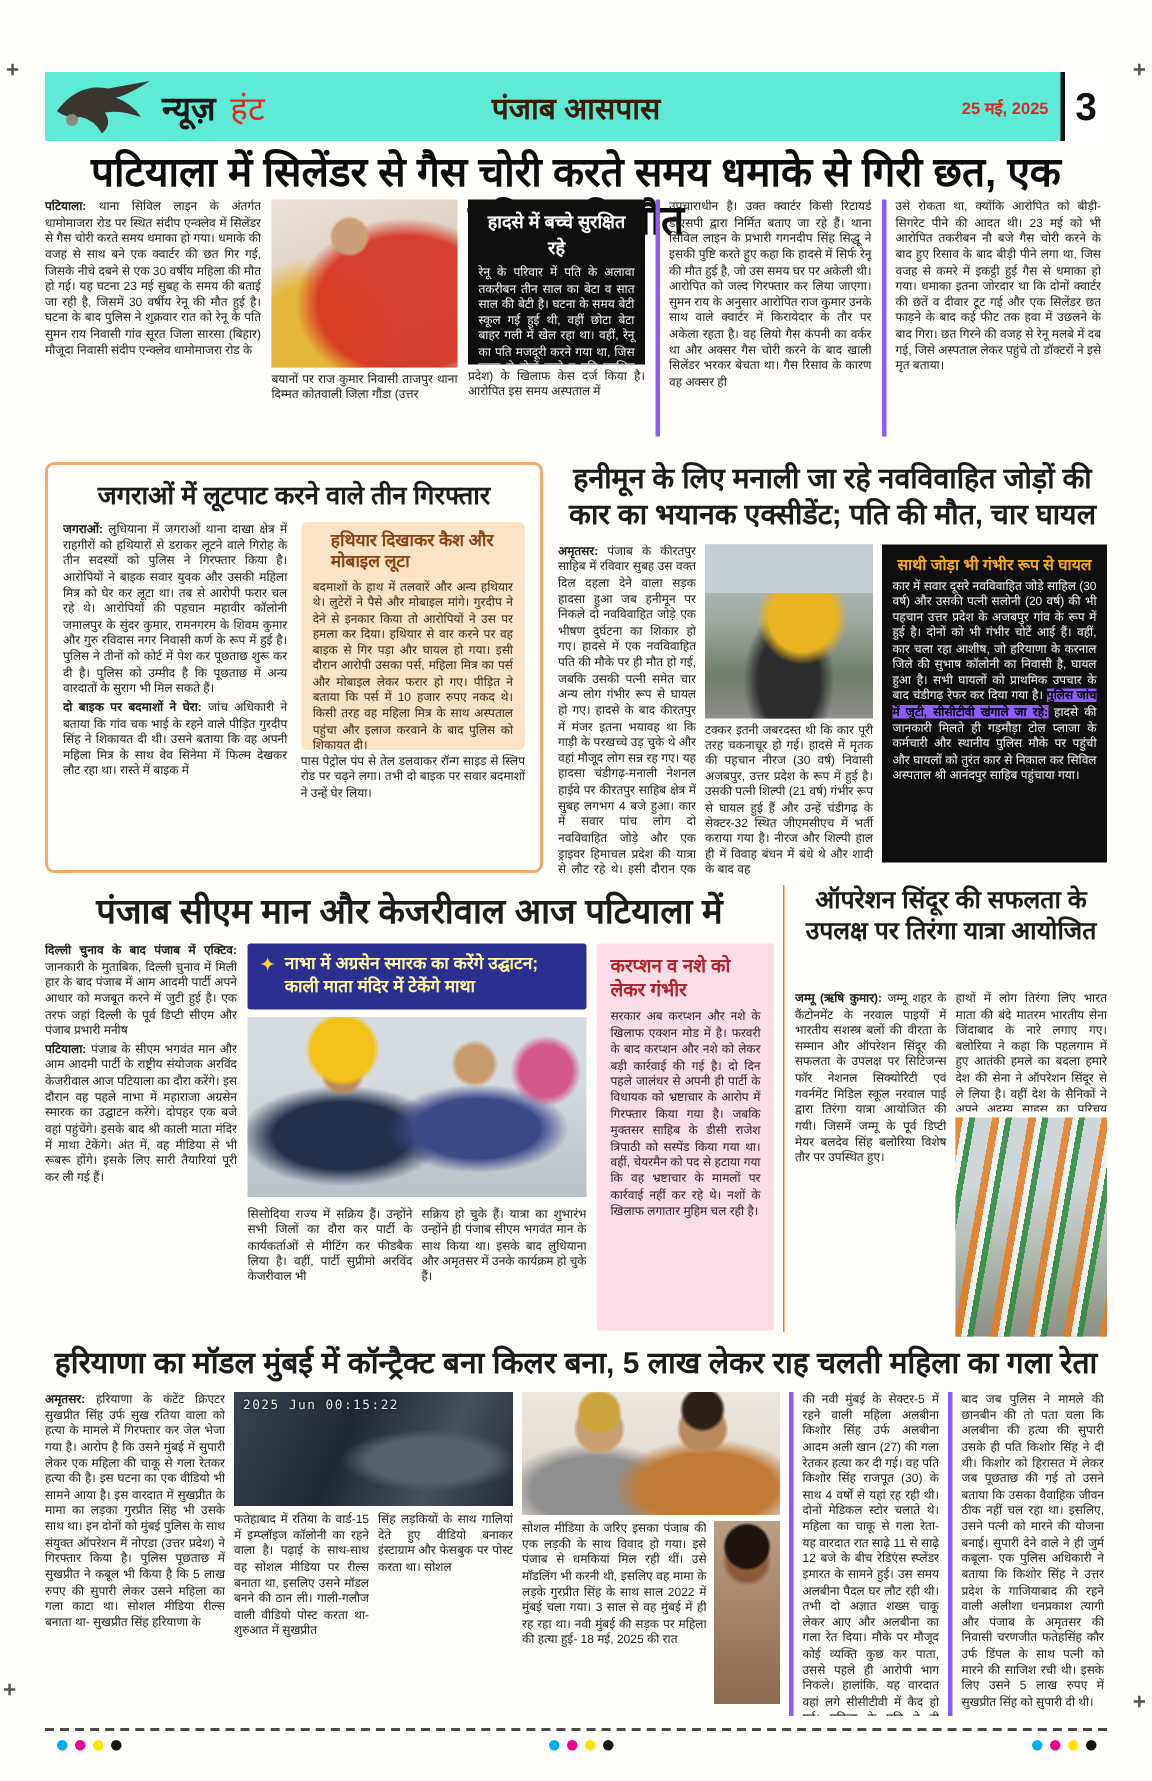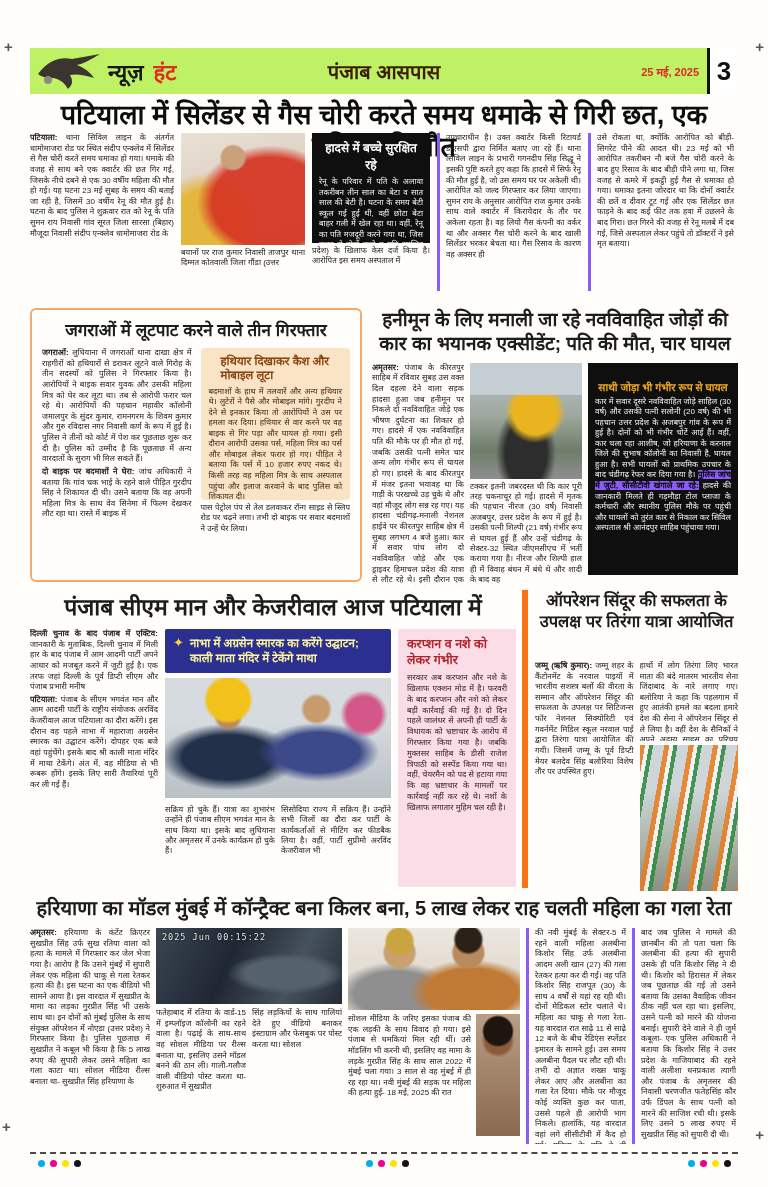--- a/index.html
+++ b/index.html
@@ -1,25 +1,25 @@
 <!DOCTYPE html>
 <html><head>
 <meta charset="utf-8">
 <style>
   html,body{margin:0;padding:0;background:#e9e6e0;}
   .page{position:relative;width:768px;height:1187px;margin:0 auto;background:#fffefb;
         font-family:"Liberation Sans","DejaVu Sans",sans-serif;color:#1c1c1c;overflow:hidden;}
   .crop{position:absolute;font-size:15px;color:#555;font-weight:bold;}
   
-  .masthead{position:absolute;left:30px;top:48px;width:708px;height:46px;background:#bef264;
+  .masthead{position:absolute;left:30px;top:48px;width:708px;height:46px;background:#5eead4;
             display:flex;align-items:center;}
   .logo{display:flex;align-items:center;gap:6px;padding-left:6px;min-width:215px;}
   .logo svg{width:66px;height:38px;}
   .logo-w1{font-size:22px;font-weight:bold;color:#181818;}
-  .logo-w2{font-size:22px;font-weight:bold;color:#e02b20;margin-left:4px;}
+  .logo-w2{font-size:22px;font-weight:normal;color:#e02b20;margin-left:4px;}
   .m-center{position:absolute;left:0;right:0;text-align:center;font-size:20px;font-weight:bold;color:#3c1d07;}
   .m-right{margin-left:auto;display:flex;align-items:stretch;height:100%;}
   .m-date{align-self:center;font-size:11px;font-weight:bold;color:#d92b27;margin-right:8px;white-space:nowrap;}
   .m-bar{width:3px;background:#111;height:100%;}
   .m-page{width:28px;background:#fff;display:flex;align-items:center;justify-content:center;
           font-size:26px;font-weight:bold;color:#111;}
   
   .h-main{position:absolute;left:30px;top:99px;width:708px;margin:0;font-size:27px;font-weight:bold;
           text-align:center;line-height:1.2;color:#0d0d0d;}
   
@@ -51,21 +51,21 @@
   
   .honeymoon{position:absolute;left:372px;top:308px;width:366px;height:274px;}
   .hm-h{font-size:19px;font-weight:bold;text-align:center;line-height:1.28;margin:0 0 6px;}
   .hm-grid{display:grid;grid-template-columns:92px 112px 150px;gap:6px;height:212px;}
   .acc{height:116px;background:
      linear-gradient(#c4ced3 0 28%, transparent 28%),
      radial-gradient(ellipse at 58% 42%, #e9b41f 0 24%, transparent 33%),
      radial-gradient(ellipse at 50% 78%, #2d2d2d 0 26%, transparent 38%),
      linear-gradient(#b8c3c8 0%,#9fa89f 45%,#6f7d6a 75%,#8e8e8e 100%);}
   .hm-box{background:#0f0f0f;color:#f2f2f2;padding:6px 7px;overflow:hidden;box-sizing:border-box;height:212px;}
-  .hm-box-t{color:#f2a91e;font-weight:bold;font-size:10.5px;text-align:center;margin:11px 0 3px;}
+  .hm-box-t{color:#f2a91e;font-weight:bold;font-size:10.5px;text-align:center;margin:0 0 3px;}
   .hm-box-x{font-size:8px;line-height:1.32;margin:0;text-align:justify;}
   .hm-hl{background:#8b5cf6;color:#000;font-weight:bold;}
   
   .cm{position:absolute;left:30px;top:590px;width:486px;height:298px;}
   .cm-h{font-size:23px;font-weight:bold;text-align:center;margin:0 0 7px;}
   .cm-grid{display:grid;grid-template-columns:128px 226px 118px;gap:7px;height:258px;}
   .bluebox{background:#2b2f90;color:#fbf3a0;font-weight:bold;font-size:11.5px;line-height:1.3;
            padding:7px 8px;display:flex;gap:6px;align-items:flex-start;border-radius:2px;}
   .star{color:#ffd43a;font-size:13px;line-height:1;}
   .cmphoto{height:120px;margin-top:5px;background:
@@ -74,21 +74,21 @@
      radial-gradient(circle at 67% 26%, #c79b6b 0 7%, transparent 9%),
      radial-gradient(ellipse at 68% 62%, #3d4a8a 0 19%, transparent 28%),
      radial-gradient(ellipse at 28% 66%, #22304a 0 20%, transparent 30%),
      radial-gradient(circle at 88% 30%, #d4578a 0 8%, transparent 11%),
      linear-gradient(#d6dbdf 0 35%, #b9c0c6 100%);}
   .cm-caps{display:grid;grid-template-columns:1fr 1fr;gap:6px;margin-top:4px;height:120px;overflow:hidden;}
   .pinkbox{background:#fadde7;padding:8px 9px;box-sizing:border-box;height:258px;overflow:hidden;border-radius:2px;}
   .pink-t{color:#b3242a;font-weight:bold;font-size:12.5px;line-height:1.25;margin:0 0 5px;}
   .pink-x{font-size:8px;line-height:1.35;margin:0;text-align:justify;color:#33222a;}
   
-  .tiranga{position:absolute;left:522px;top:590px;width:216px;height:298px;border-left:6px solid #f97316;
+  .tiranga{position:absolute;left:522px;top:590px;width:216px;height:298px;border-left:1px solid #f97316;
            padding-left:7px;box-sizing:border-box;}
   .ti-h{font-size:16.5px;font-weight:bold;text-align:center;line-height:1.3;margin:0 0 6px;}
   .ti-grid{display:grid;grid-template-columns:1fr 1fr;gap:6px;height:232px;margin-top:28px;}
   .ti-right .txt{height:80px;overflow:hidden;}
   .flagphoto{height:146px;margin-top:4px;background:
      repeating-linear-gradient(100deg, rgba(233,124,30,.85) 0 5px, rgba(246,246,246,.9) 5px 9px, rgba(44,138,62,.85) 9px 13px, transparent 13px 24px),
      linear-gradient(#cfd6da 0 30%, #a9b2a4 70%, #8c8f86 100%);}
   
   .killer{position:absolute;left:30px;top:894px;width:708px;height:252px;}
   .ki-h{font-size:20px;font-weight:bold;text-align:center;margin:0 0 7px;}
@@ -217,22 +217,22 @@
         <p><b class="dl">पटियाला:</b>
         <span>पंजाब के सीएम भगवंत मान और आम आदमी पार्टी के राष्ट्रीय संयोजक अरविंद केजरीवाल आज पटियाला का दौरा करेंगे। इस दौरान वह पहले नाभा में महाराजा अग्रसेन स्मारक का उद्घाटन करेंगे। दोपहर एक बजे वहां पहुंचेंगे। इसके बाद श्री काली माता मंदिर में माथा टेकेंगे। अंत में, वह मीडिया से भी रूबरू होंगे। इसके लिए सारी तैयारियां पूरी कर ली गई हैं।</span></p>
       </div>
       <div>
         <div class="bluebox">
           <span class="star">✦</span>
           <span>नाभा में अग्रसेन स्मारक का करेंगे उद्घाटन; काली माता मंदिर में टेकेंगे माथा</span>
         </div>
         <div class="photo cmphoto"></div>
         <div class="cm-caps">
+          <p class="cap">सिसोदिया राज्य में सक्रिय हैं। उन्होंने सभी जिलों का दौरा कर पार्टी के कार्यकर्ताओं से मीटिंग कर फीडबैक लिया है। वहीं, पार्टी सुप्रीमो अरविंद केजरीवाल भी</p>
           <p class="cap">सक्रिय हो चुके हैं। यात्रा का शुभारंभ उन्होंने ही पंजाब सीएम भगवंत मान के साथ किया था। इसके बाद लुधियाना और अमृतसर में उनके कार्यक्रम हो चुके हैं।</p>
-          <p class="cap">सिसोदिया राज्य में सक्रिय हैं। उन्होंने सभी जिलों का दौरा कर पार्टी के कार्यकर्ताओं से मीटिंग कर फीडबैक लिया है। वहीं, पार्टी सुप्रीमो अरविंद केजरीवाल भी</p>
         </div>
       </div>
       <div class="pinkbox">
         <p class="pink-t">करप्शन व नशे को लेकर गंभीर</p>
         <p class="pink-x">सरकार अब करप्शन और नशे के खिलाफ एक्शन मोड में है। फरवरी के बाद करप्शन और नशे को लेकर बड़ी कार्रवाई की गई है। दो दिन पहले जालंधर से अपनी ही पार्टी के विधायक को भ्रष्टाचार के आरोप में गिरफ्तार किया गया है। जबकि मुक्तसर साहिब के डीसी राजेश त्रिपाठी को सस्पेंड किया गया था। वहीं, चेयरमैन को पद से हटाया गया कि वह भ्रष्टाचार के मामलों पर कार्रवाई नहीं कर रहे थे। नशों के खिलाफ लगातार मुहिम चल रही है।</p>
       </div>
     </div>
   </section>
 
   <section class="tiranga">

